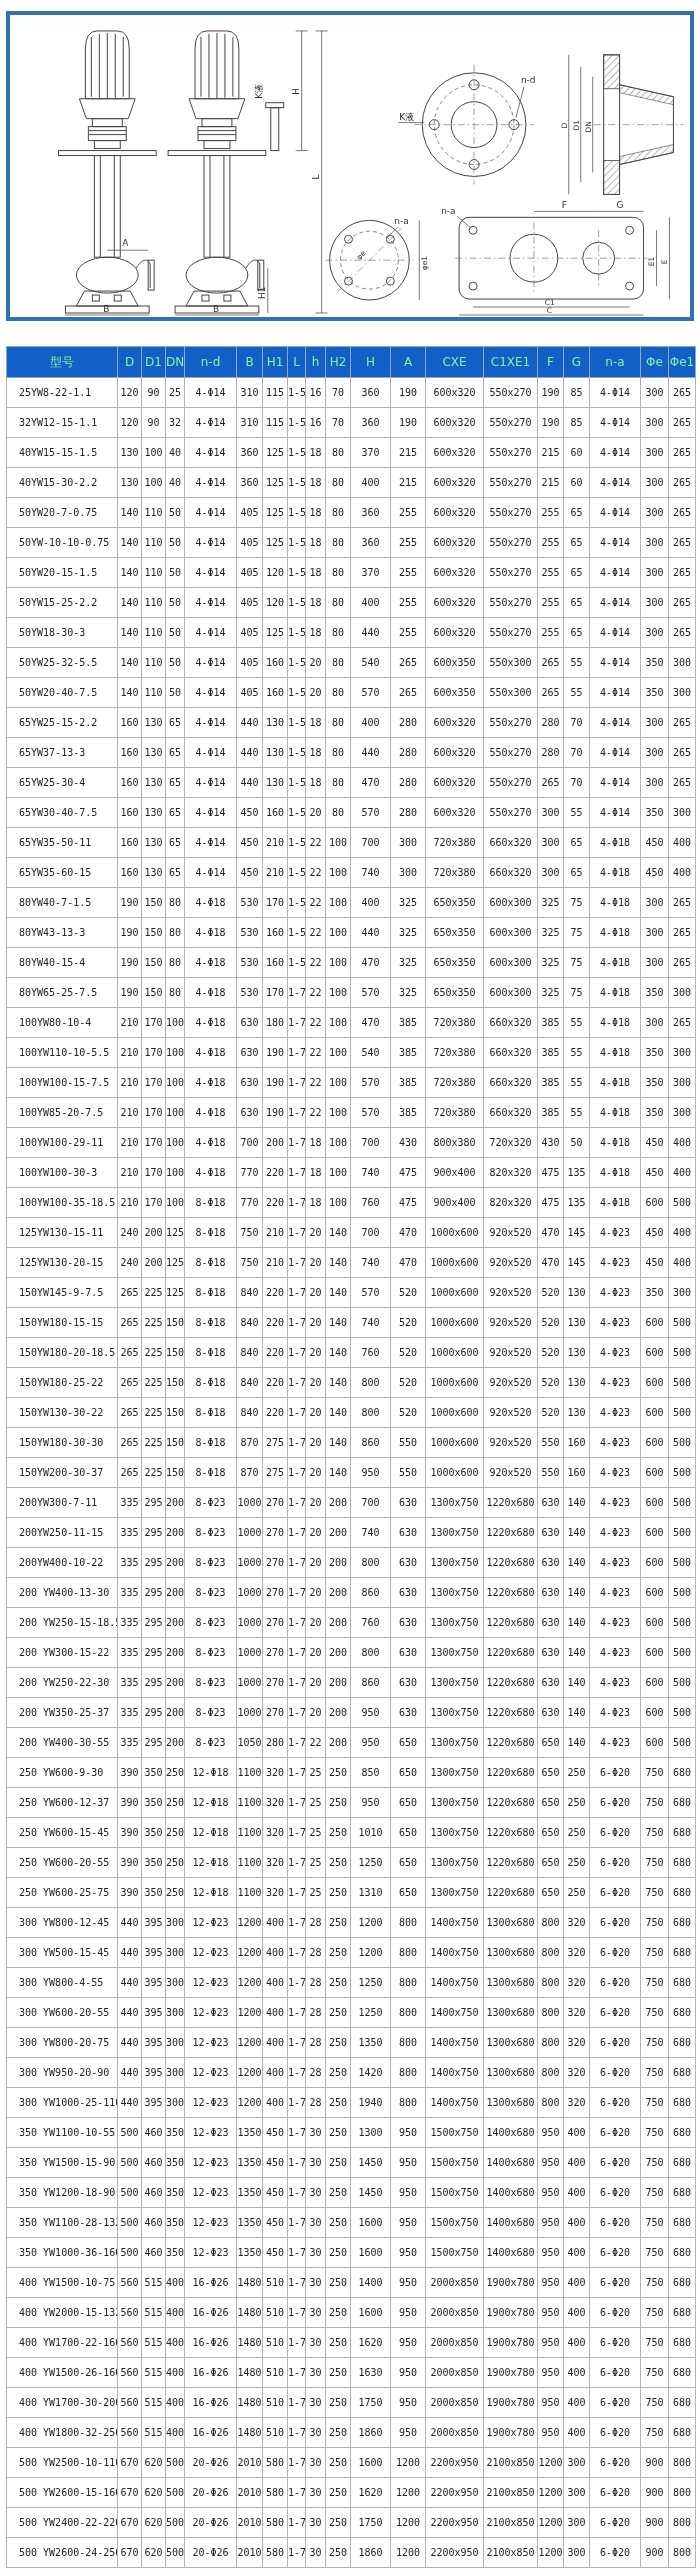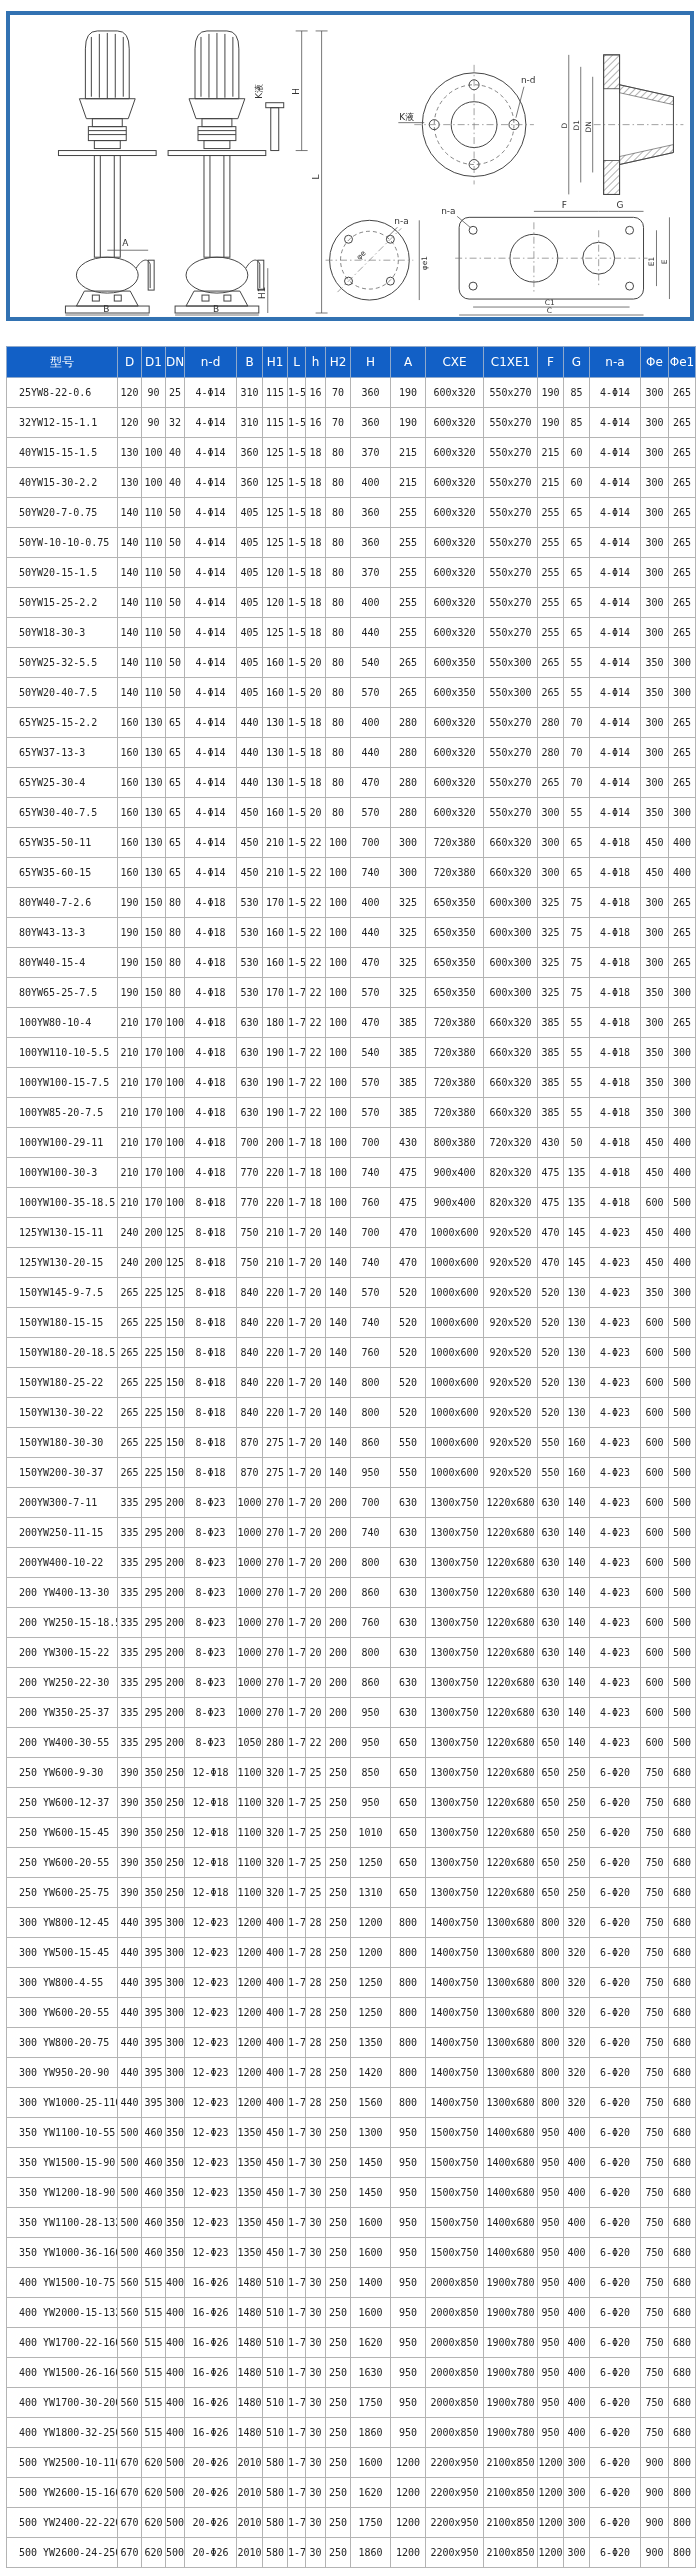--- a/index.html
+++ b/index.html
@@ -16,21 +16,21 @@
   .line{stroke:#444;stroke-width:1;fill:none;}
   .cl{stroke:#777;stroke-width:0.7;stroke-dasharray:7 3 1.5 3;fill:none;}
   .dash{stroke:#666;stroke-width:0.8;stroke-dasharray:4 3;fill:none;}
   .lbl{font-family:"DejaVu Sans",sans-serif;font-size:9px;fill:#333;}
   .lbls{font-family:"DejaVu Sans",sans-serif;font-size:7.5px;fill:#333;}
   table.spec{
     position:absolute;left:6px;top:346px;width:688px;
     border-collapse:collapse;table-layout:fixed;background:#fff;
   }
   table.spec th{
-    background:#1260c6;color:#ffffff;font-weight:normal;
+    background:#1260c6;color:#86efac;font-weight:normal;
     font-size:12px;height:30px;border:1px solid #8ea9cc;
     font-family:"DejaVu Sans",sans-serif;padding:0;overflow:hidden;white-space:nowrap;
   }
   table.spec td{
     height:29px;border:1px solid #b4b4b4;font-size:10px;text-align:center;
     color:#222;font-family:"DejaVu Sans Mono",monospace;
     padding:0;white-space:nowrap;overflow:hidden;
   }
   table.spec td.model{text-align:left;padding-left:12px;}
   .c0{width:111px}.c1{width:24px}.c2{width:24px}.c3{width:19px}.c4{width:52px}
@@ -218,21 +218,21 @@
         <th>C1XE1</th>
         <th>F</th>
         <th>G</th>
         <th>n-a</th>
         <th>Φe</th>
         <th>Φe1</th>
       </tr>
     </thead>
   <tbody>
       <tr>
-        <td class="model">25YW8-22-0.6</td>
+        <td class="model">25YW8-22-1.1</td>
         <td>120</td>
         <td>90</td>
         <td>25</td>
         <td>4-Φ14</td>
         <td>310</td>
         <td>115</td>
         <td>1-5</td>
         <td>16</td>
         <td>70</td>
         <td>360</td>
@@ -575,21 +575,21 @@
         <td>300</td>
         <td>720x380</td>
         <td>660x320</td>
         <td>300</td>
         <td>65</td>
         <td>4-Φ18</td>
         <td>450</td>
         <td>400</td>
       </tr>
       <tr>
-        <td class="model">80YW40-7-2.6</td>
+        <td class="model">80YW40-7-1.5</td>
         <td>190</td>
         <td>150</td>
         <td>80</td>
         <td>4-Φ18</td>
         <td>530</td>
         <td>170</td>
         <td>1-5</td>
         <td>22</td>
         <td>100</td>
         <td>400</td>
@@ -1425,21 +1425,21 @@
         <td class="model">300 YW1000-25-110</td>
         <td>440</td>
         <td>395</td>
         <td>300</td>
         <td>12-Φ23</td>
         <td>1200</td>
         <td>400</td>
         <td>1-7</td>
         <td>28</td>
         <td>250</td>
-        <td>1560</td>
+        <td>1940</td>
         <td>800</td>
         <td>1400x750</td>
         <td>1300x680</td>
         <td>800</td>
         <td>320</td>
         <td>6-Φ20</td>
         <td>750</td>
         <td>680</td>
       </tr>
       <tr>

